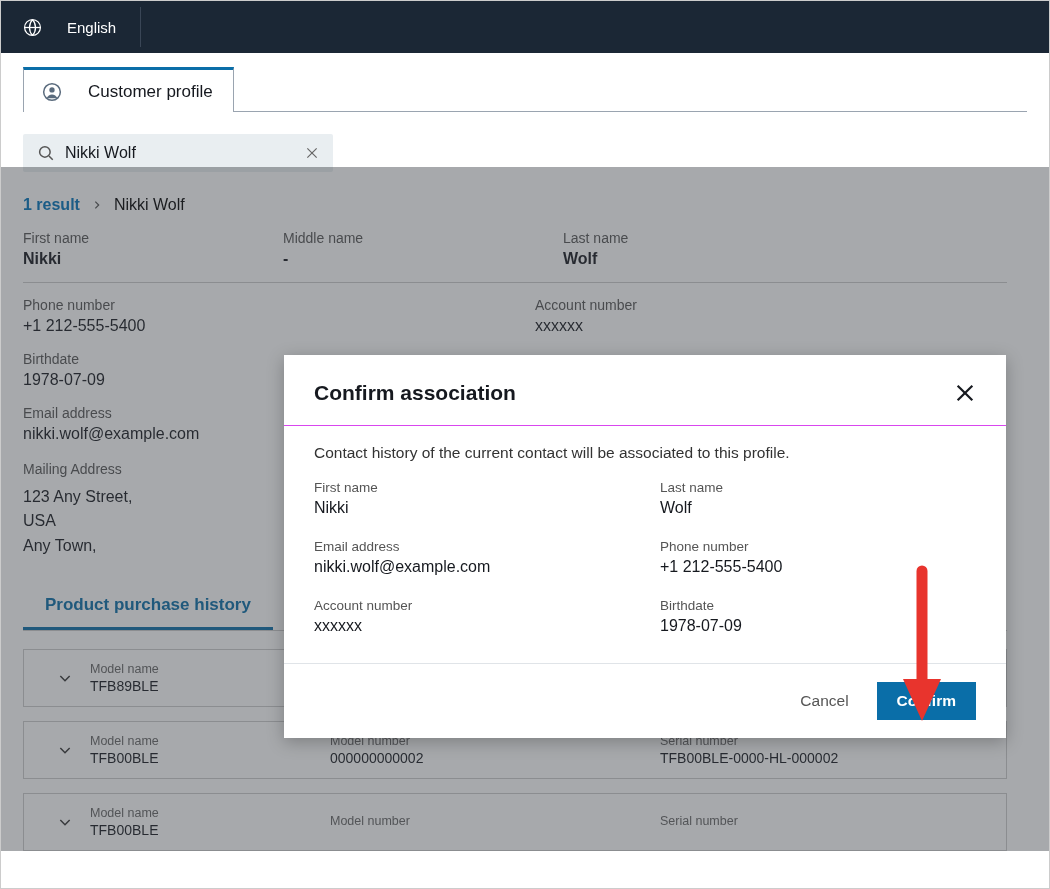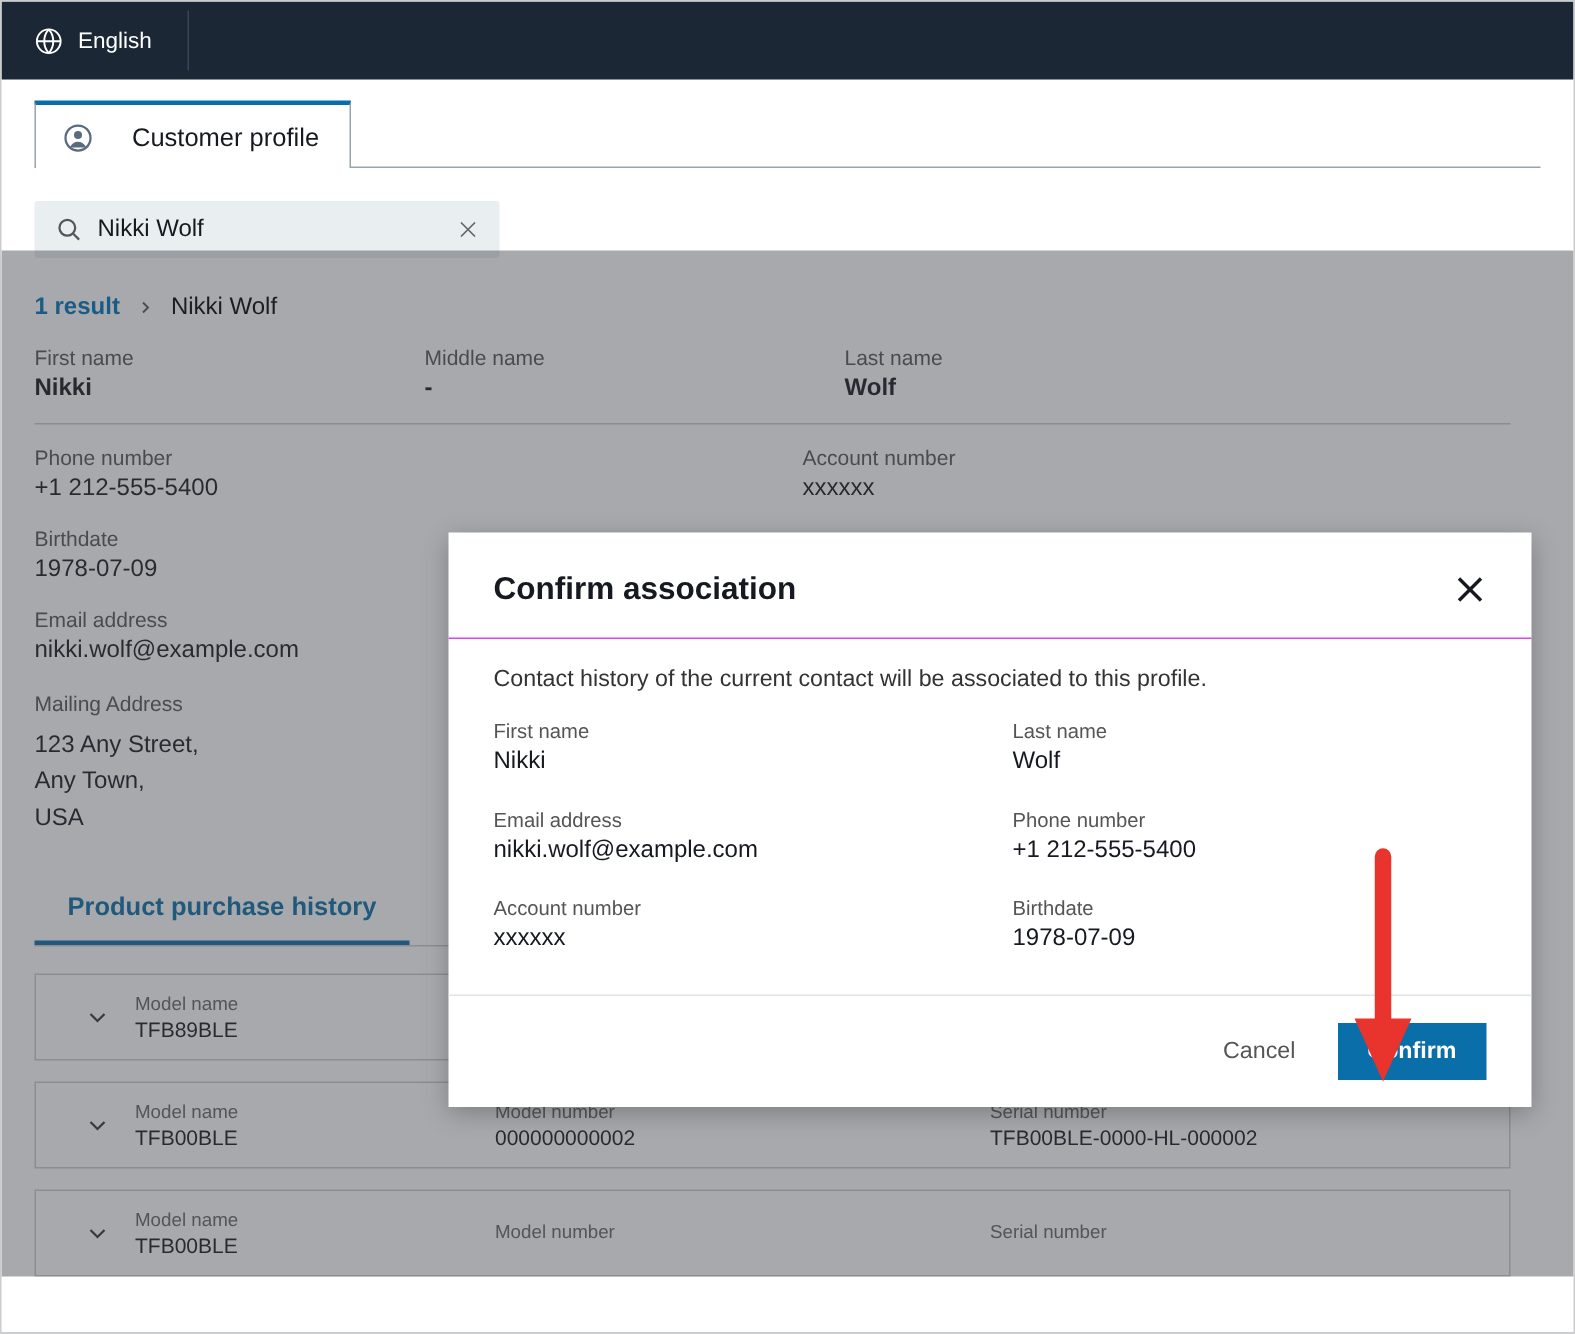--- a/index.html
+++ b/index.html
@@ -14,21 +14,21 @@
   }
   .topbar {
     background: #1b2735;
     color: #fff;
     height: 52px;
     display: flex;
     align-items: center;
     padding: 0 22px;
   }
   .topbar .divider { width:1px; height:40px; background:#3a4656; margin-left:24px; }
-  .lang { display:flex; align-items:center; gap:10px; font-size:15px;justify-content:flex-end; }
+  .lang { display:flex; align-items:center; gap:25px; font-size:15px;justify-content:flex-end; }
   .content-wrap { position:relative; padding: 14px 22px 0 22px; }
   .tab {
     display:inline-flex; align-items:center; gap:26px;
     border:1px solid #9aa4b0; border-bottom:none;
     border-top:3px solid #0a6ea8;
     padding:12px 20px 10px 18px;
     font-size:17px; color:#16191f; font-weight:500;
     background:#fff;
     position:relative;
     z-index:2;
@@ -61,21 +61,21 @@
   .tab2 { display:inline-block; padding:10px 22px 12px 22px; color:#0a6ea8; font-size:17px; font-weight:600; border-bottom:3px solid #0a6ea8; }
   .plist { margin-top:18px; display:flex; flex-direction:column; gap:14px; }
   .prod { border:1px solid #ccc; padding:12px 16px; display:grid; grid-template-columns:50px 240px 1fr 1fr; align-items:center; }
   .prod .sm-lbl { font-size:12.5px; color:#666; margin-bottom:2px; }
   .prod .sm-val { font-size:14px; color:#16191f; }
   .chev-box { display:flex; align-items:center; justify-content:center; }
   
   .dim { position:absolute; top:114px; left:0; right:0; bottom:0; background:rgba(60,65,72,0.45); }
   
   .dialog {
-    position:absolute; top:354px; left:298px; width:722px; background:#fff;
+    position:absolute; top:354px; left:283px; width:722px; background:#fff;
     box-shadow:0 4px 16px rgba(0,0,0,0.25);
   }
   .dlg-head { display:flex; align-items:center; justify-content:space-between; padding:26px 30px 20px 30px; }
   .dlg-head h2 { font-size:21px; font-weight:700; color:#16191f; }
   .dlg-body { border-top:1px solid #d946ef; padding:18px 30px 0 30px; }
   .dlg-body .msg { font-size:15.5px; color:#333; margin-bottom:18px; }
   .dlg-grid { display:grid; grid-template-columns:1fr 1fr; row-gap:22px; column-gap:30px; padding-bottom:28px; }
   .dlg-field .lbl { font-size:13.5px; color:#555; margin-bottom:4px; }
   .dlg-field .val { font-size:16px; color:#16191f; }
   .dlg-footer { border-top:1px solid #e0e4e8; padding:18px 30px; display:flex; justify-content:flex-end; gap:28px; align-items:center; }
@@ -173,22 +173,22 @@
         </div>
         <div style="height:16px"></div>
         <div class="field">
           <div class="lbl">Email address</div>
           <div class="val val-light">nikki.wolf@example.com</div>
         </div>
         <div style="height:16px"></div>
         <div class="field addr">
           <div class="lbl">Mailing Address</div>
           <div class="val val-light">123 Any Street,</div>
+          <div class="val val-light">USA</div>
           <div class="val val-light">Any Town,</div>
-          <div class="val val-light">USA</div>
         </div>
       </div>
       <div>
         <div class="field">
           <div class="lbl">Account number</div>
           <div class="val val-light">xxxxxx</div>
         </div>
       </div>
     </div>
 

